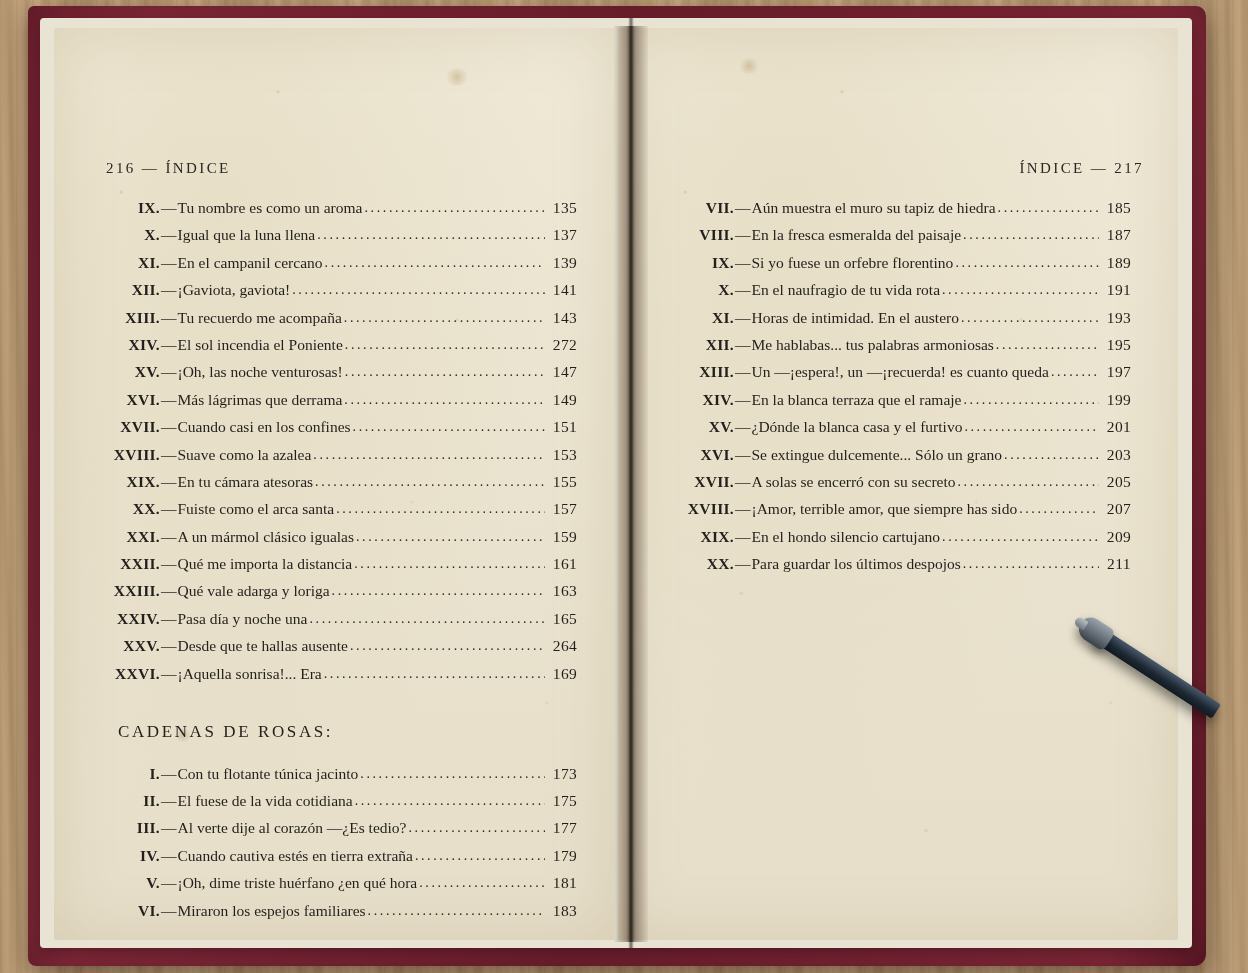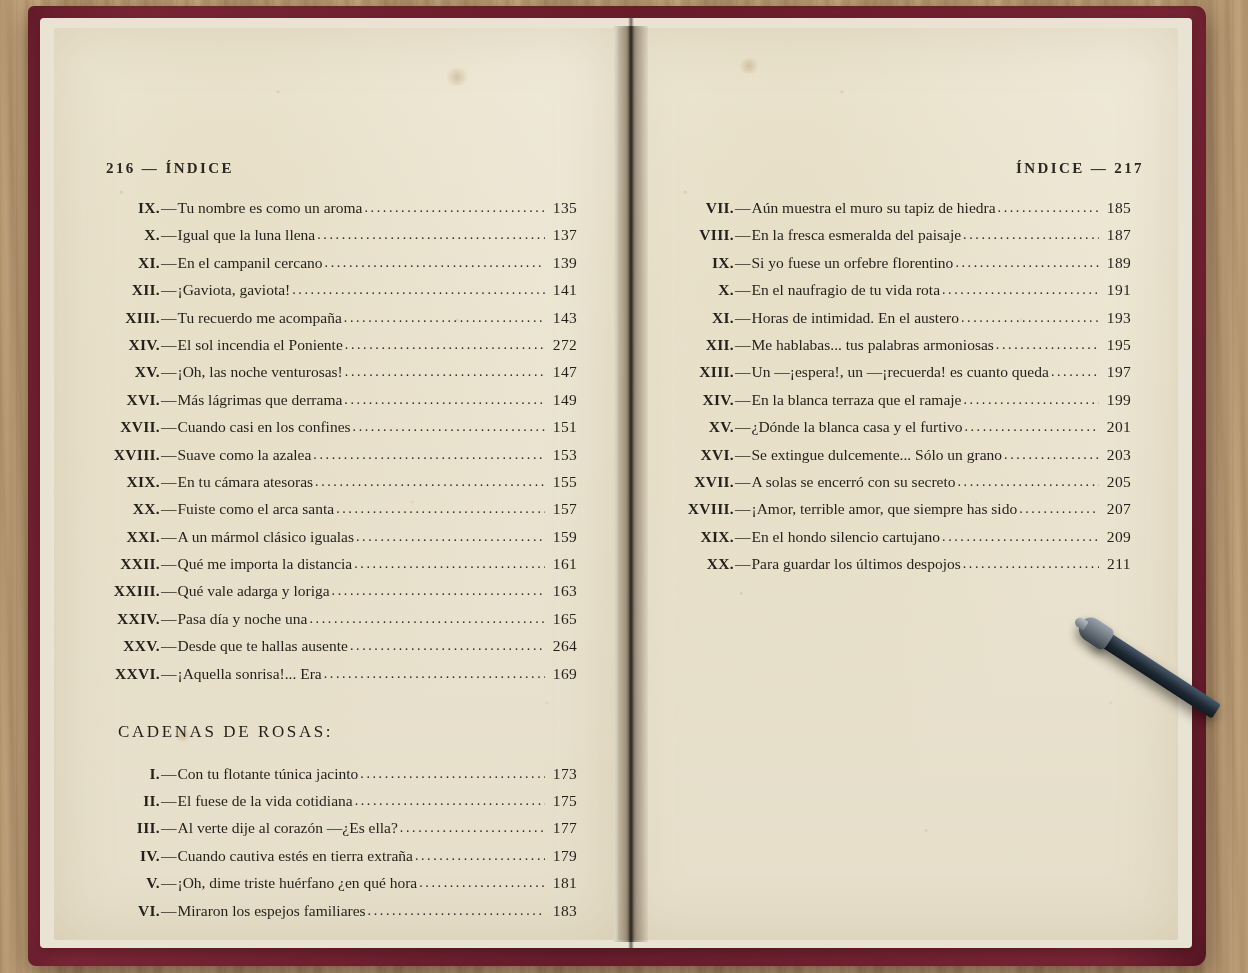--- a/index.html
+++ b/index.html
@@ -137,21 +137,20 @@
   }
 
   
   .running-head {
     position: absolute;
     top: 132px;
     font-size: 15px;
     letter-spacing: 2.4px;
     color: #2b2723;
     font-family: "Liberation Serif", serif;
-    font-weight: bold;
   }
   .page.left .running-head  { left: 52px; }
   .page.right .running-head { right: 34px; }
 
   .toc {
     position: absolute;
     left: 40px;
     right: 32px;
     top: 172px;
   }
@@ -417,21 +416,21 @@
           <div class="entry">
             <span class="num-roman">II.</span>
             <span class="dash">—</span>
             <span class="title">El fuese de la vida cotidiana</span>
             <span class="leader">.................................................</span>
             <span class="folio">175</span>
           </div>
           <div class="entry">
             <span class="num-roman">III.</span>
             <span class="dash">—</span>
-            <span class="title">Al verte dije al corazón —¿Es ella?</span>
+            <span class="title">Al verte dije al corazón —¿Es tedio?</span>
             <span class="leader">.................................................</span>
             <span class="folio">177</span>
           </div>
           <div class="entry">
             <span class="num-roman">IV.</span>
             <span class="dash">—</span>
             <span class="title">Cuando cautiva estés en tierra extraña</span>
             <span class="leader">.................................................</span>
             <span class="folio">179</span>
           </div>

